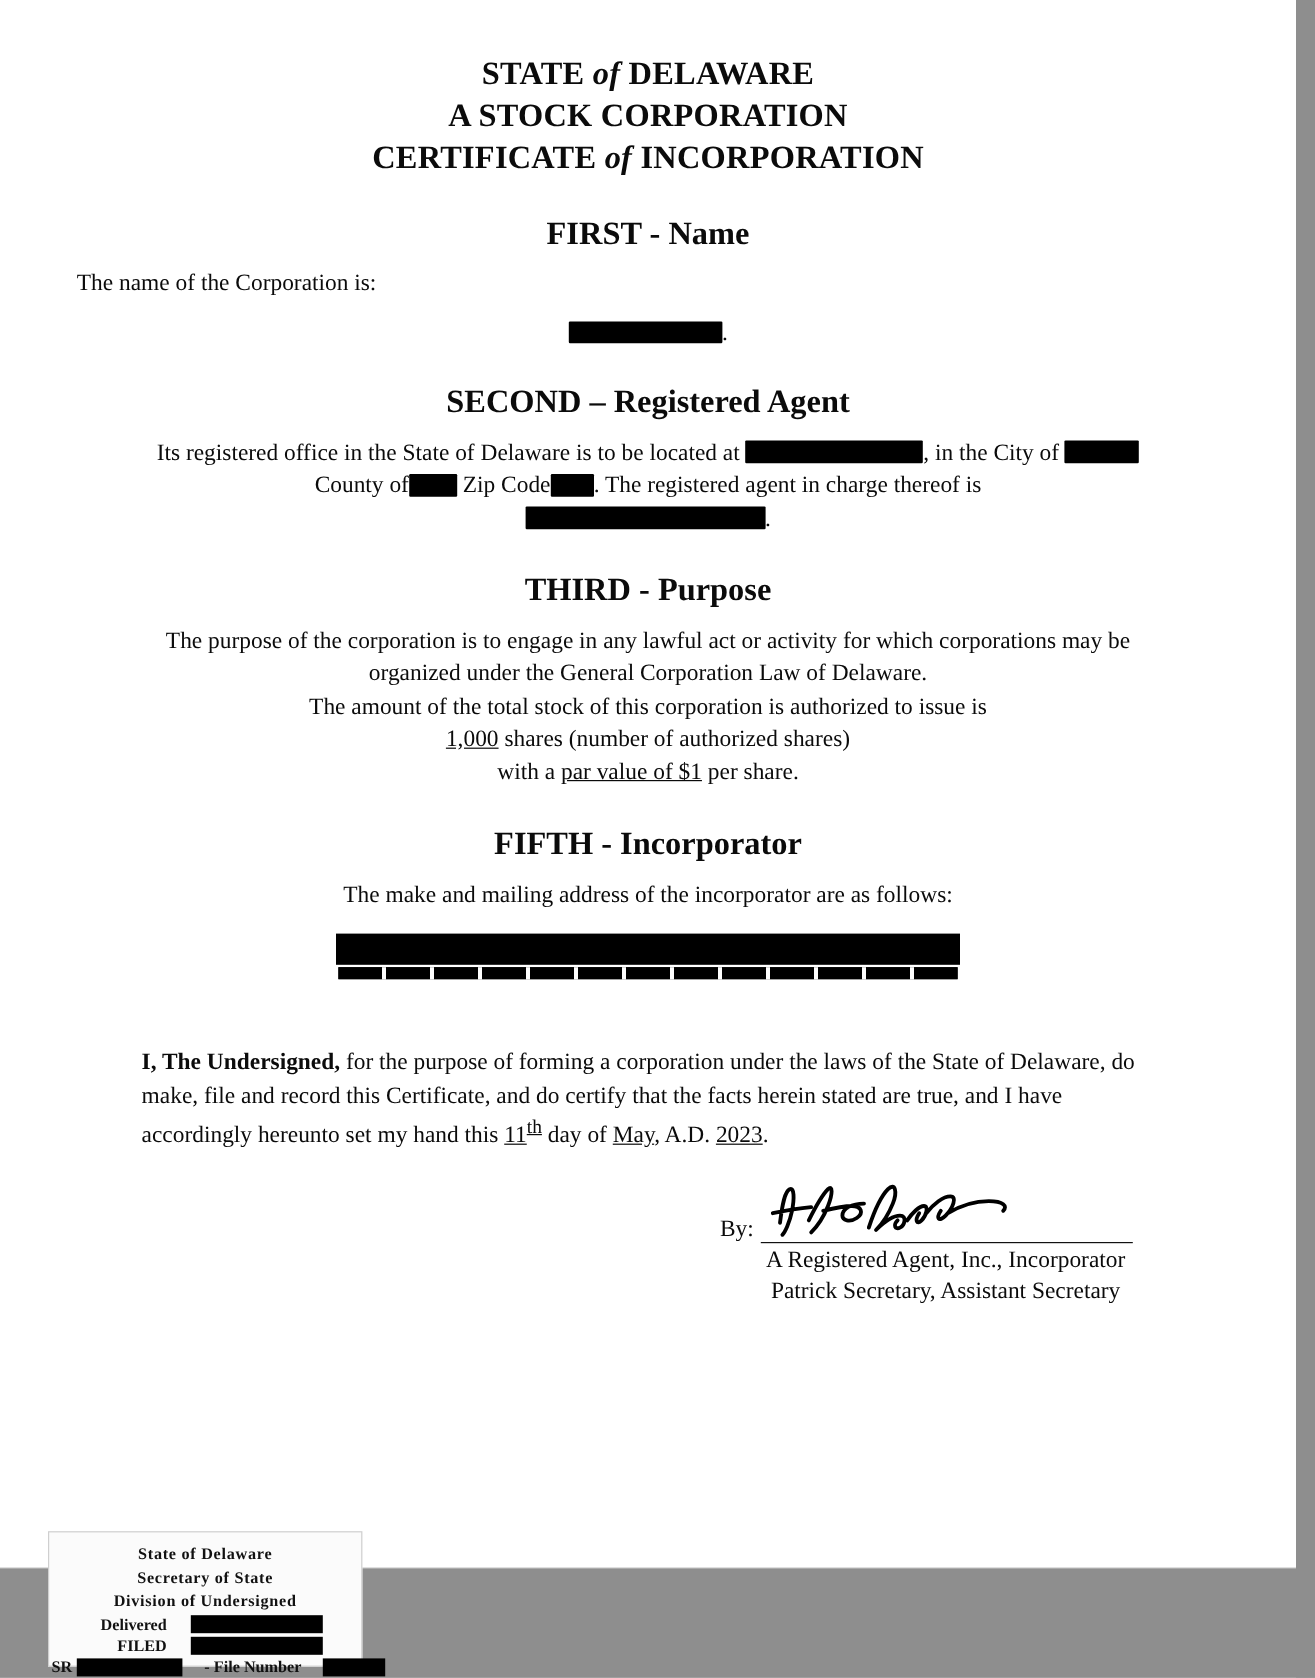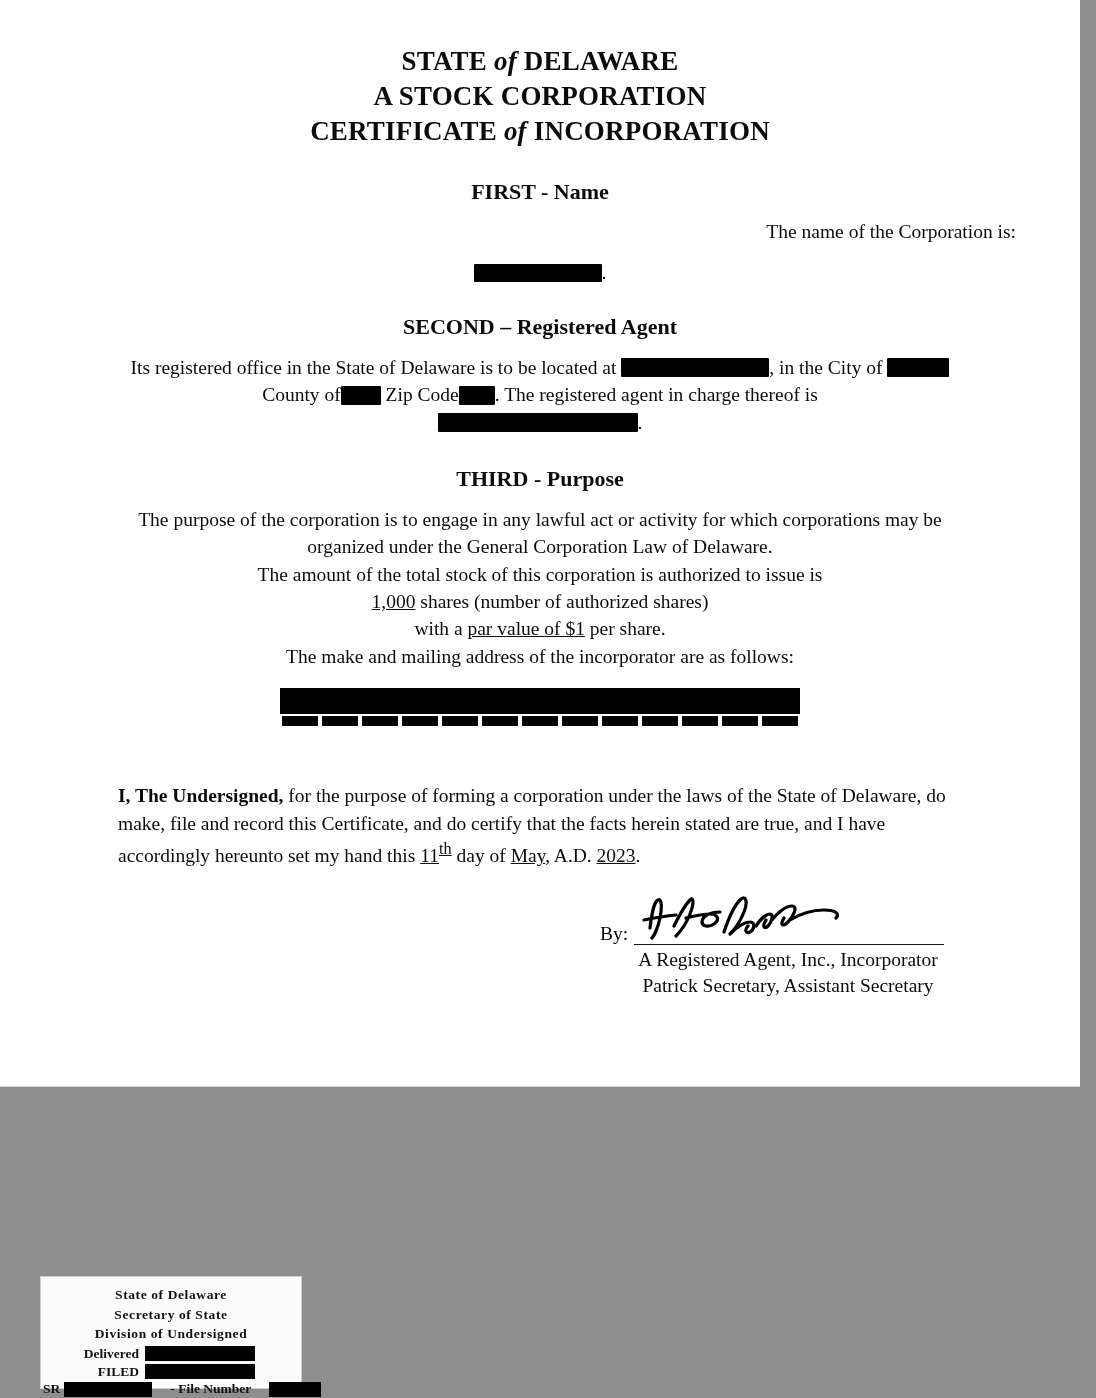--- a/index.html
+++ b/index.html
@@ -11,21 +11,21 @@
     width: 1096px;
     height: 1398px;
     font-family: "Liberation Serif", serif;
     overflow: hidden;
   }
   .page {
     position: absolute;
     left: 0;
     top: 0;
     width: 1080px;
-    height: 1086px;
+    height: 1306px;
     background: #ffffff;
     box-shadow: 0 0 0 1px #d8d8d8;
   }
   .doc {
     position: relative;
     width: 100%;
     height: 100%;
     color: #0b0b0b;
   }
   
@@ -41,28 +41,28 @@
     letter-spacing: 0.2px;
   }
   .title-line .it {
     font-style: italic;
     font-weight: bold;
   }
   
   .section-head {
     text-align: center;
     font-weight: bold;
-    font-size: 22px;
+    font-size: 27px;
     margin-top: 30px;
     margin-bottom: 14px;
   }
 
   
   .body-center {
-    text-align: right;
+    text-align: left;
     font-size: 19.5px;
     line-height: 1.38;
     margin: 0 64px;
   }
   .body-justify {
     text-align: center;
     font-size: 19.5px;
     line-height: 1.40;
     margin: 0 118px;
   }
@@ -158,21 +158,21 @@
     font-weight: bold;
     color: #111;
   }
   .stamp-line { text-align: center; letter-spacing: 0.6px; line-height: 1.45; }
   .stamp-field {
     display: flex;
     align-items: center;
     margin-top: 2px;
     padding-left: 18px;
   }
-  .stamp-field .lbl { width: 74px; text-align: right; padding-right: 6px; }
+  .stamp-field .lbl { width: 74px; text-align: right; padding-right: 20px; }
   .stamp-field .bar { background: #000; height: 15px; flex: 0 0 auto; }
   .stamp-sr {
     position: absolute;
     left: 2px;
     top: 104px;
     display: flex;
     align-items: center;
     font-size: 13.5px;
     font-weight: bold;
     white-space: nowrap;
@@ -216,20 +216,21 @@
 
     <div class="section-head">THIRD - Purpose</div>
     <div class="body-justify">The purpose of the corporation is to engage in any lawful act or activity for which corporations may be organized under the General Corporation Law of Delaware.</div>
 
     <div class="body-justify">
       <span>The amount of the total stock of this corporation is authorized to issue is</span><br>
       <span class="ul">1,000</span><span> shares (number of authorized shares)</span><br>
       <span>with a </span><span class="ul">par value of $1</span><span> per share.</span>
     </div>
 
+    <div class="section-head">FIFTH - Incorporator</div>
     <div class="body-justify">The make and mailing address of the incorporator are as follows:</div>
     <div class="redact-block-wrap">
       <div class="redact-block"></div>
       <div class="redact-block2"></div>
     </div>
 
     <div class="para-left" style="margin-top:56px;">
       <b>I, The Undersigned,</b><span> for the purpose of forming a corporation under the laws of the State of Delaware, do make, file and record this Certificate, and do certify that the facts herein stated are true, and I have accordingly hereunto set my hand this </span><span class="ul">11</span><sup class="ul">th</sup><span> day of </span><span class="ul">May</span><span>, A.D. </span><span class="ul">2023</span><span>.</span>
     </div>
 

